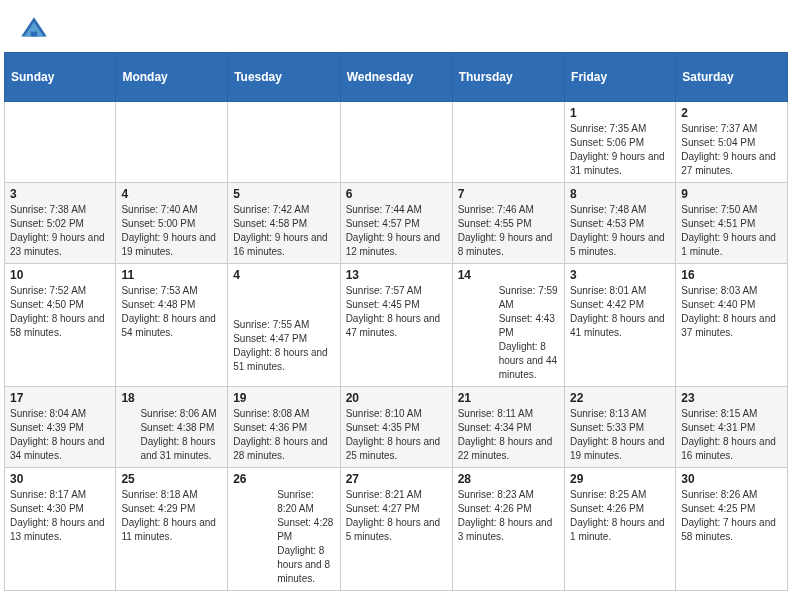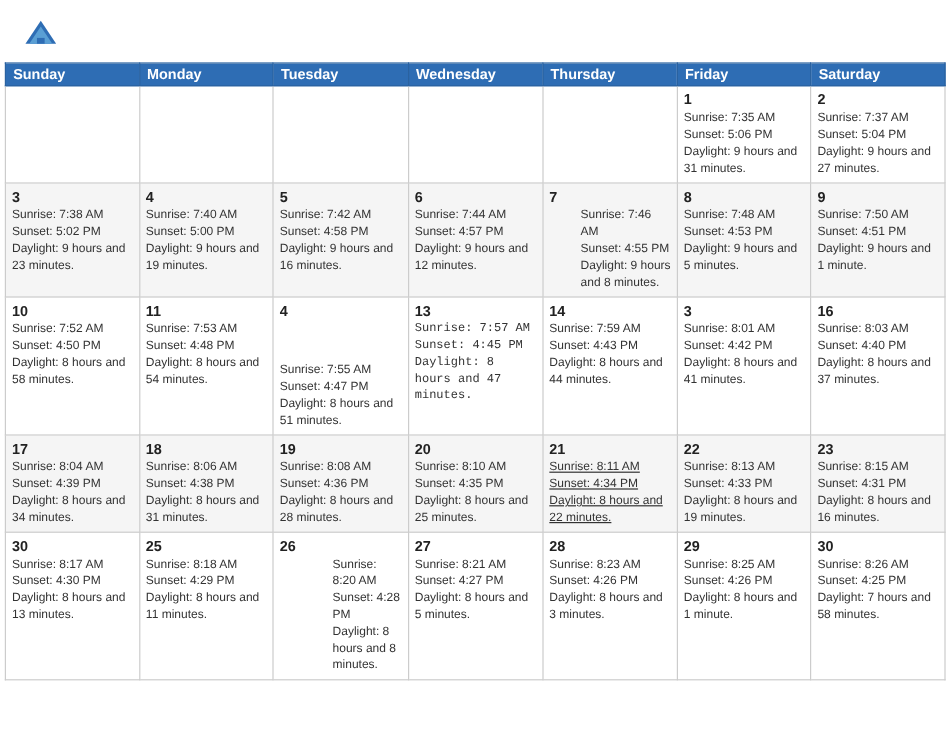--- a/index.html
+++ b/index.html
@@ -56,21 +56,21 @@
     .calendar {
       width: 100%;
       border-collapse: collapse;
       margin: 0;
     }
     .calendar th {
       background: #2e6db4;
       color: #fff;
       font-size: 12px;
       font-weight: bold;
-      padding: 2px 6px;
+      padding: 17px 6px;
       text-align: left;
       border: 1px solid #2a62a0;
     }
     .calendar td {
       vertical-align: top;
       border: 1px solid #ccc;
       padding: 4px 5px;
       width: 113px;
       min-height: 70px;
       font-size: 10px;
@@ -177,21 +177,21 @@
 Daylight: 9 hours and 16 minutes.</div>
           </td>
           <td>
             <span class="day-num">6</span>
             <div class="day-detail" style="white-space: pre-line;">Sunrise: 7:44 AM
 Sunset: 4:57 PM
 Daylight: 9 hours and 12 minutes.</div>
           </td>
           <td>
             <span class="day-num">7</span>
-            <div class="day-detail" style="white-space: pre-line; margin-left: 26px;">Sunrise: 7:46 AM
+            <div class="day-detail" style="white-space: pre-line;">Sunrise: 7:46 AM
 Sunset: 4:55 PM
 Daylight: 9 hours and 8 minutes.</div>
           </td>
           <td>
             <span class="day-num">8</span>
             <div class="day-detail" style="white-space: pre-line;">Sunrise: 7:48 AM
 Sunset: 4:53 PM
 Daylight: 9 hours and 5 minutes.</div>
           </td>
           <td>
@@ -215,27 +215,27 @@
 Daylight: 8 hours and 54 minutes.</div>
           </td>
           <td>
             <span class="day-num">4</span>
             <div class="day-detail" style="white-space: pre-line; margin-top: 36px;">Sunrise: 7:55 AM
 Sunset: 4:47 PM
 Daylight: 8 hours and 51 minutes.</div>
           </td>
           <td>
             <span class="day-num">13</span>
-            <div class="day-detail" style="white-space: pre-line; font-family: Liberation Mono, monospace;">Sunrise: 7:57 AM
+            <div class="day-detail" style="white-space: pre-line;">Sunrise: 7:57 AM
 Sunset: 4:45 PM
 Daylight: 8 hours and 47 minutes.</div>
           </td>
           <td>
             <span class="day-num">14</span>
-            <div class="day-detail" style="white-space: pre-line;">Sunrise: 7:59 AM
+            <div class="day-detail" style="white-space: pre-line; margin-left: 41px;">Sunrise: 7:59 AM
 Sunset: 4:43 PM
 Daylight: 8 hours and 44 minutes.</div>
           </td>
           <td>
             <span class="day-num">3</span>
             <div class="day-detail" style="white-space: pre-line;">Sunrise: 8:01 AM
 Sunset: 4:42 PM
 Daylight: 8 hours and 41 minutes.</div>
           </td>
           <td>
@@ -247,46 +247,46 @@
         </tr>
         <tr>
           <td>
             <span class="day-num">17</span>
             <div class="day-detail" style="white-space: pre-line;">Sunrise: 8:04 AM
 Sunset: 4:39 PM
 Daylight: 8 hours and 34 minutes.</div>
           </td>
           <td>
             <span class="day-num">18</span>
-            <div class="day-detail" style="white-space: pre-line;">Sunrise: 8:06 AM
+            <div class="day-detail" style="white-space: pre-line; margin-left: 19px;">Sunrise: 8:06 AM
 Sunset: 4:38 PM
 Daylight: 8 hours and 31 minutes.</div>
           </td>
           <td>
             <span class="day-num">19</span>
             <div class="day-detail" style="white-space: pre-line;">Sunrise: 8:08 AM
 Sunset: 4:36 PM
 Daylight: 8 hours and 28 minutes.</div>
           </td>
           <td>
             <span class="day-num">20</span>
             <div class="day-detail" style="white-space: pre-line;">Sunrise: 8:10 AM
 Sunset: 4:35 PM
 Daylight: 8 hours and 25 minutes.</div>
           </td>
           <td>
             <span class="day-num">21</span>
-            <div class="day-detail" style="white-space: pre-line; text-decoration: underline;">Sunrise: 8:11 AM
+            <div class="day-detail" style="white-space: pre-line;">Sunrise: 8:11 AM
 Sunset: 4:34 PM
 Daylight: 8 hours and 22 minutes.</div>
           </td>
           <td>
             <span class="day-num">22</span>
             <div class="day-detail" style="white-space: pre-line;">Sunrise: 8:13 AM
-Sunset: 4:33 PM
+Sunset: 5:33 PM
 Daylight: 8 hours and 19 minutes.</div>
           </td>
           <td>
             <span class="day-num">23</span>
             <div class="day-detail" style="white-space: pre-line;">Sunrise: 8:15 AM
 Sunset: 4:31 PM
 Daylight: 8 hours and 16 minutes.</div>
           </td>
         </tr>
         <tr>

